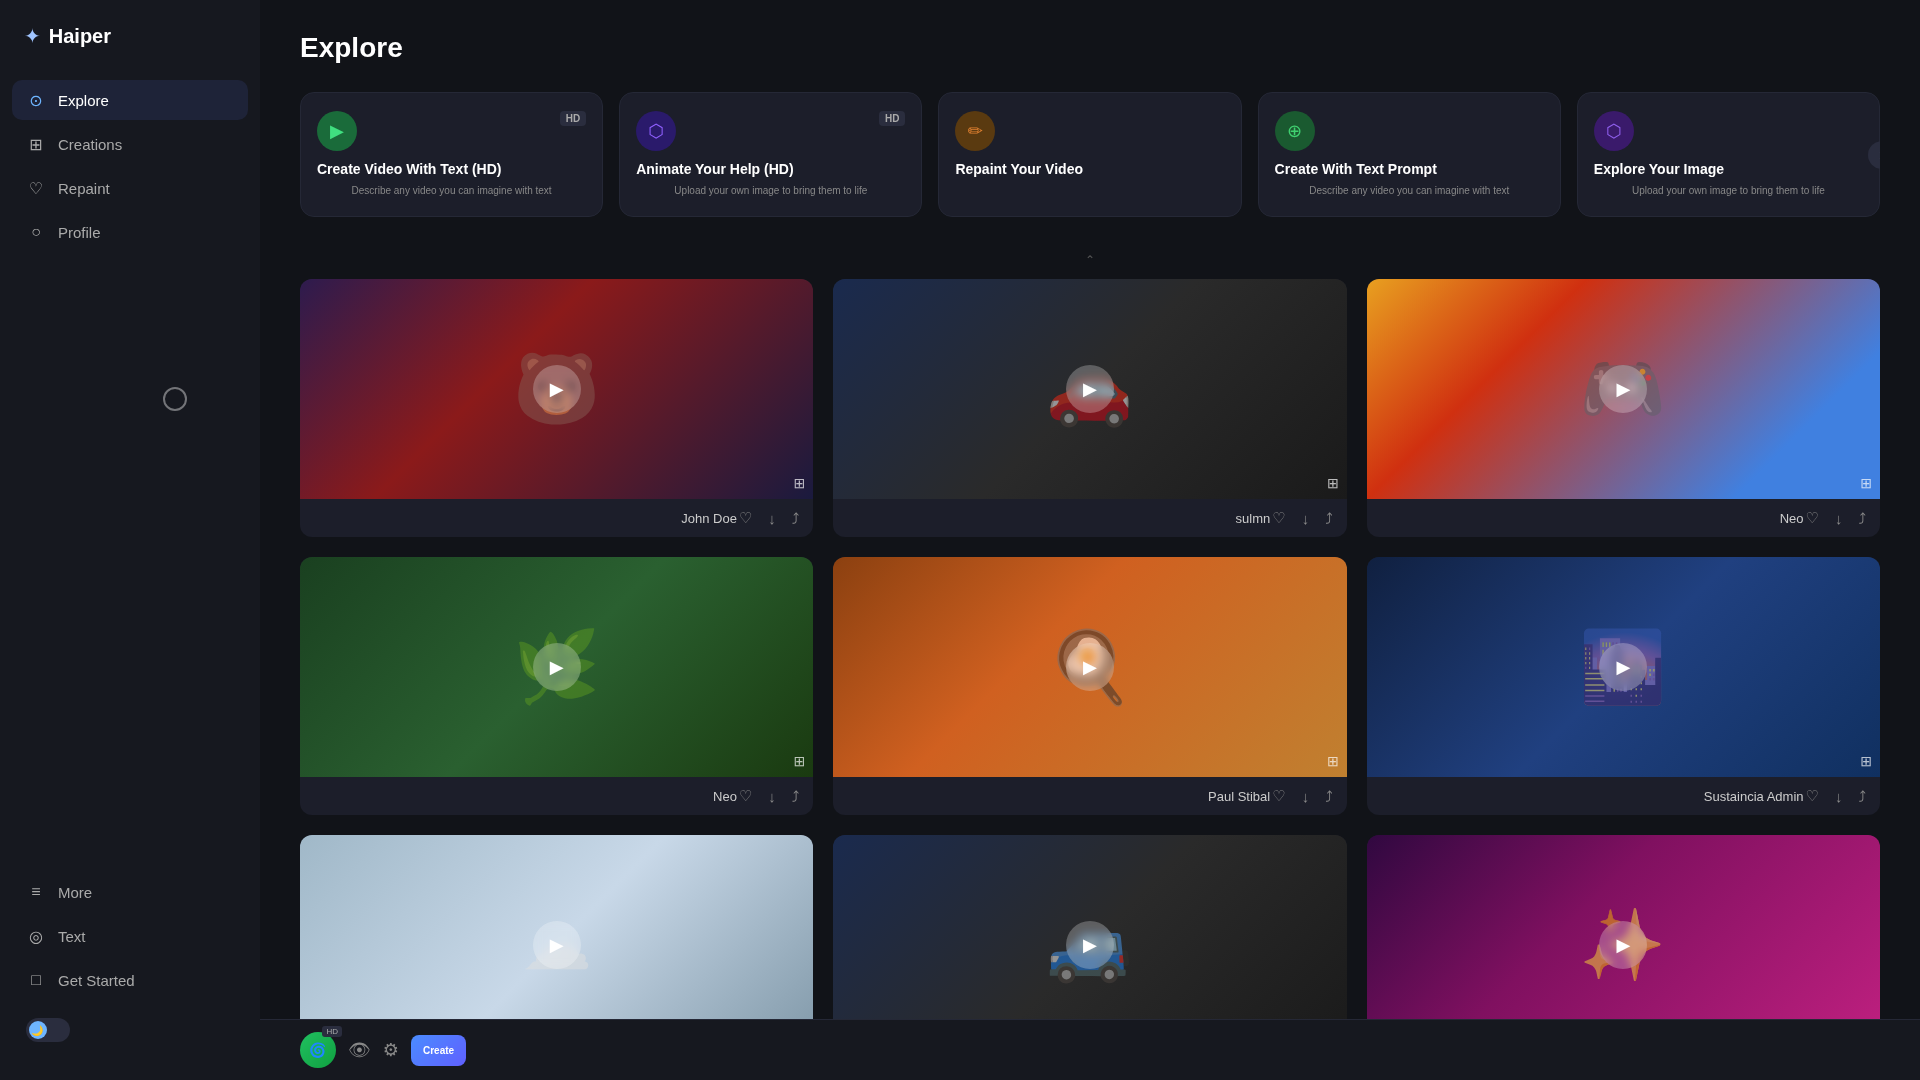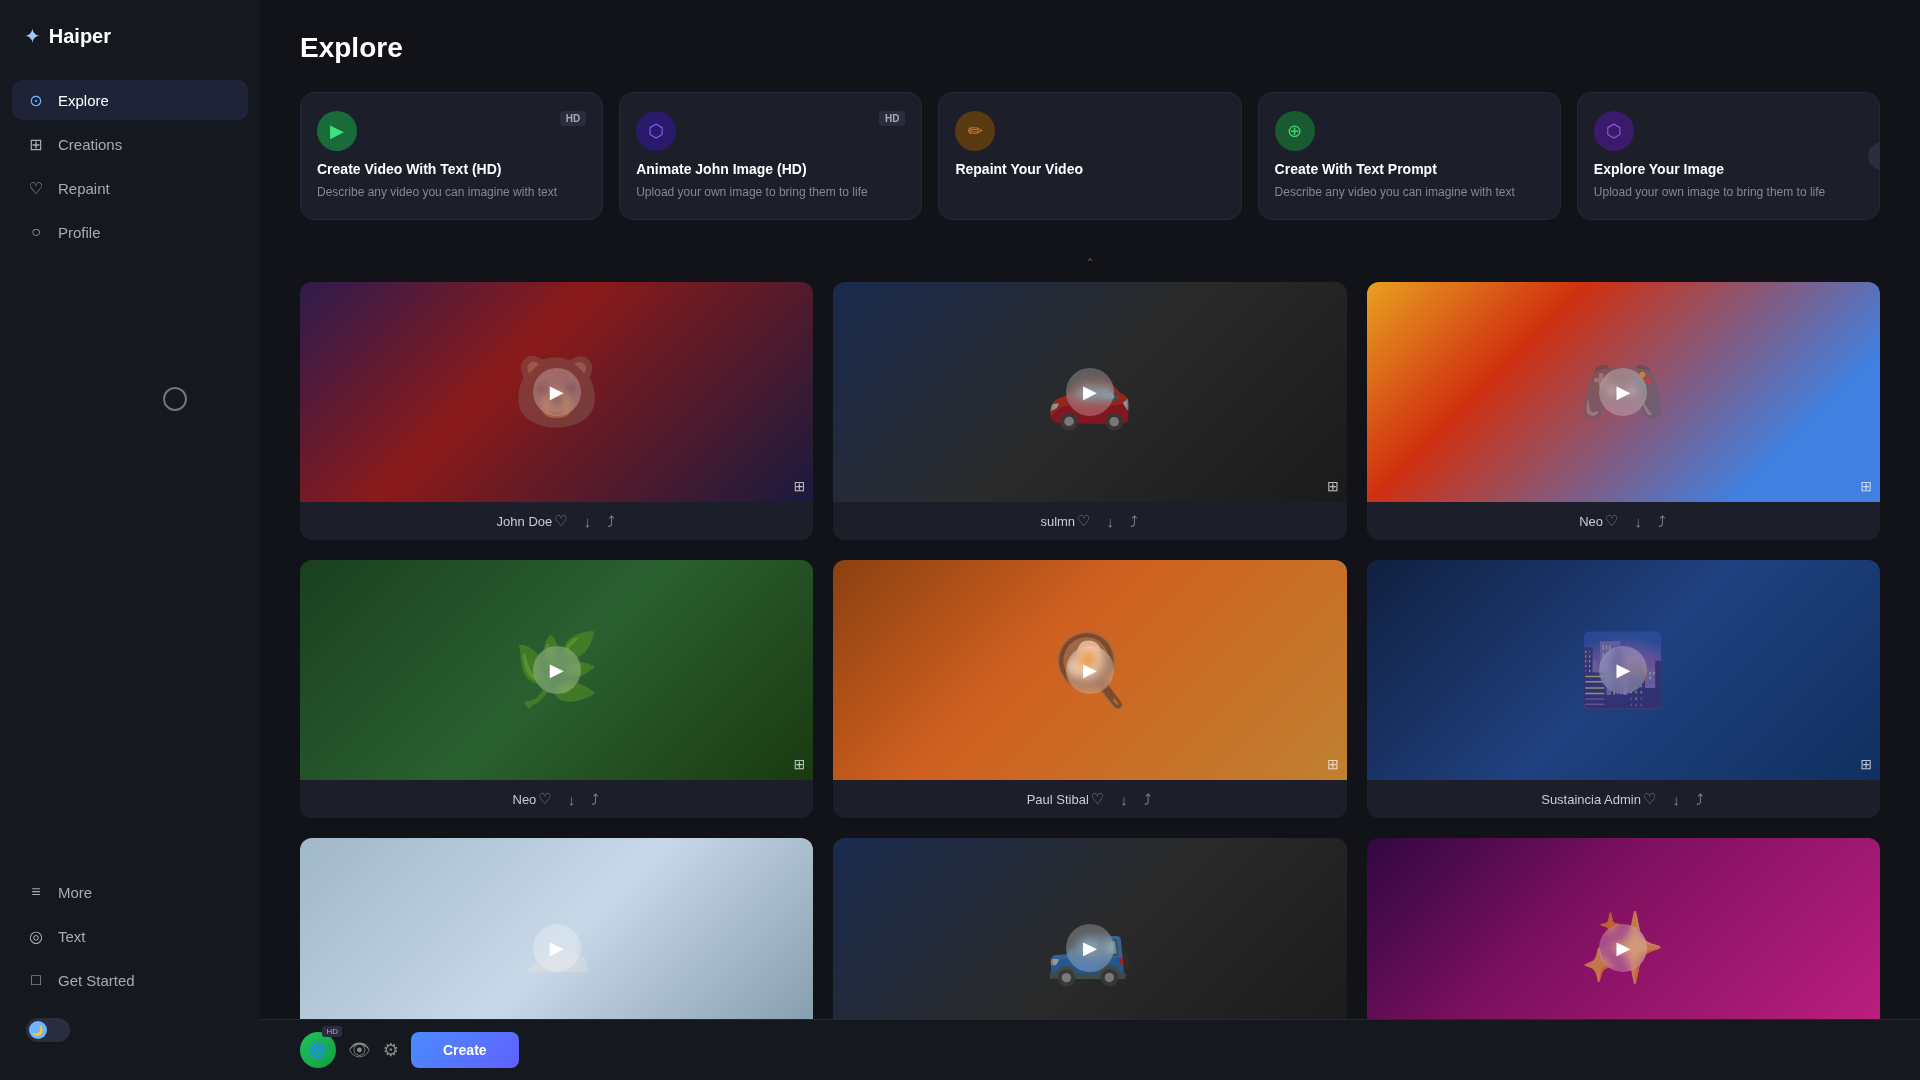--- a/index.html
+++ b/index.html
@@ -160,23 +160,24 @@
       border-radius: 4px;
       font-weight: 600;
     }
     .feature-title {
       font-size: 14px;
       font-weight: 700;
       color: #fff;
       margin-bottom: 6px;
     }
     .feature-desc {
-      font-size: 12px;
+      font-size: 10px;
       color: #888;
       line-height: 1.5;
+      text-align: center;
     }
     .scroll-arrow {
       position: absolute;
       right: -16px;
       top: 50%;
       transform: translateY(-50%);
       width: 28px;
       height: 28px;
       background: #2a2d3e;
       border-radius: 50%;
@@ -245,21 +246,21 @@
     .expand-icon {
       position: absolute;
       bottom: 8px;
       right: 8px;
       color: rgba(255,255,255,0.7);
       font-size: 14px;
     }
     .video-footer {
       padding: 8px 12px;
       display: flex;
-      justify-content: center;
+      justify-content: flex-end;
       align-items: center;
     }
     .video-author {
       font-size: 13px;
       color: #ccc;
     }
     .video-actions {
       display: flex;
       gap: 12px;
     }
@@ -324,23 +325,23 @@
       color: #888;
       font-size: 18px;
       cursor: pointer;
       background: none;
       border: none;
     }
     .create-btn {
       background: linear-gradient(135deg, #4a8cff, #6060ff);
       color: #fff;
       border: none;
-      padding: 10px 32px;
+      padding: 10px 12px;
       border-radius: 8px;
-      font-size: 14px;
+      font-size: 10px;
       font-weight: 600;
       cursor: pointer;
     }
 
     
     .scroll-up {
       text-align: center;
       color: #555;
       font-size: 12px;
       padding: 4px;
@@ -419,21 +420,21 @@
       <span class="hd-badge">HD</span>
     </div>
     <div class="feature-title">Create Video With Text (HD)</div>
     <div class="feature-desc">Describe any video you can imagine with text</div>
   </div>
       <div class="feature-card">
     <div class="feature-card-header">
       <div class="feature-icon" style="background:#2a1a6b; color:#9060ff">⬡</div>
       <span class="hd-badge">HD</span>
     </div>
-    <div class="feature-title">Animate John Image (HD)</div>
+    <div class="feature-title">Animate Your Help (HD)</div>
     <div class="feature-desc">Upload your own image to bring them to life</div>
   </div>
       <div class="feature-card">
     <div class="feature-card-header">
       <div class="feature-icon" style="background:#5a3a10; color:#e08030">✏</div>
 
     </div>
     <div class="feature-title">Repaint Your Video</div>
   </div>
       <div class="feature-card">

